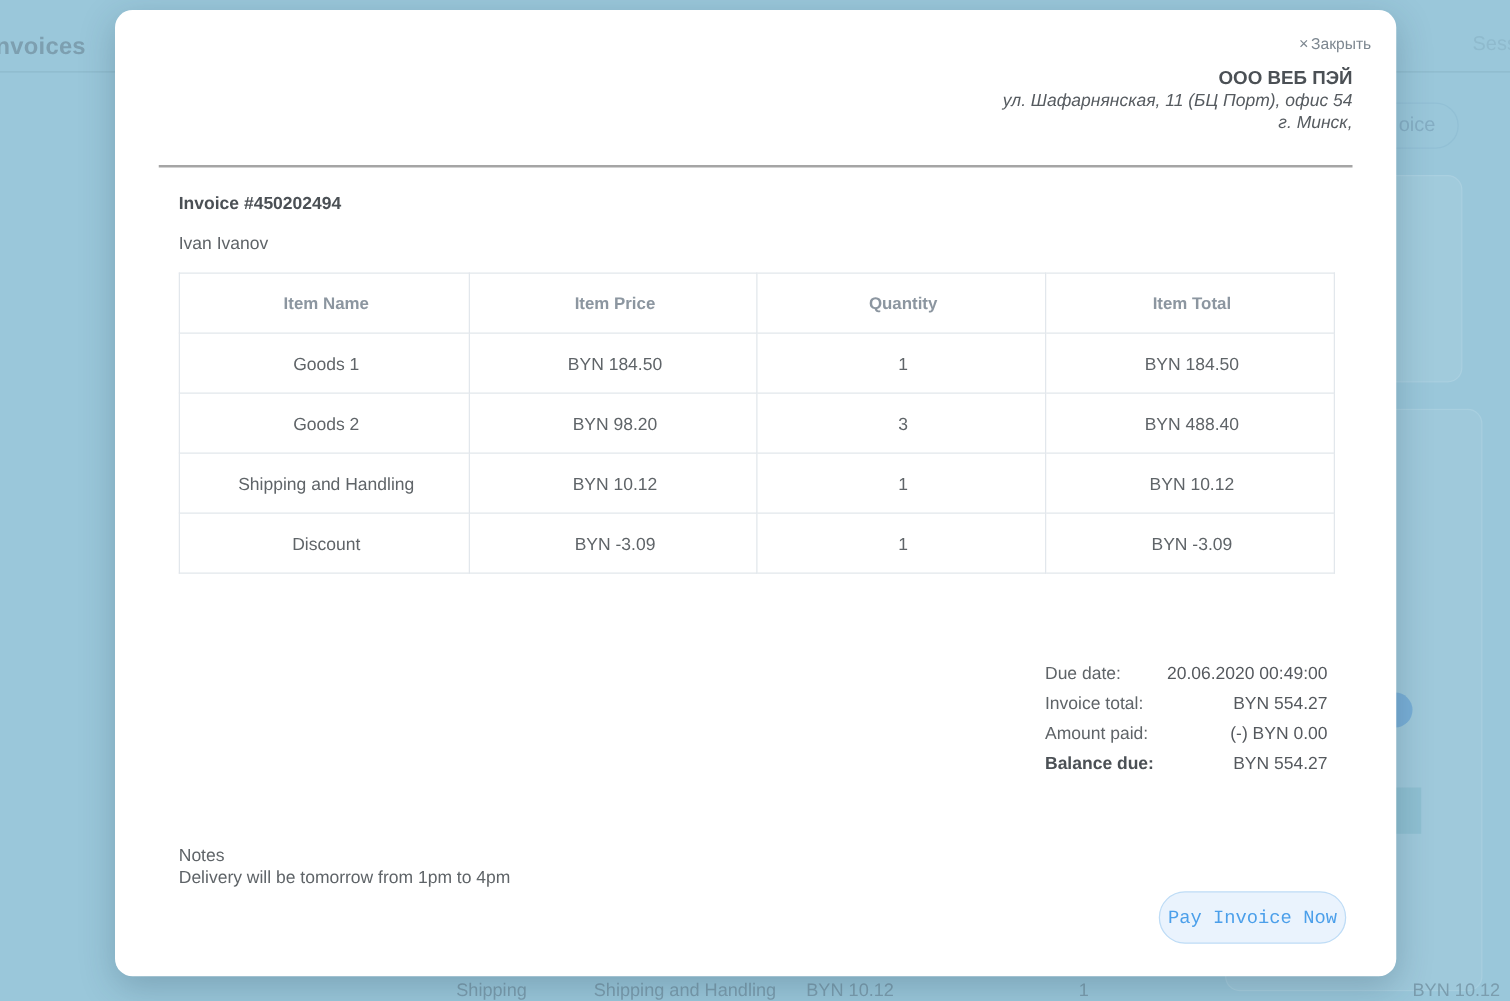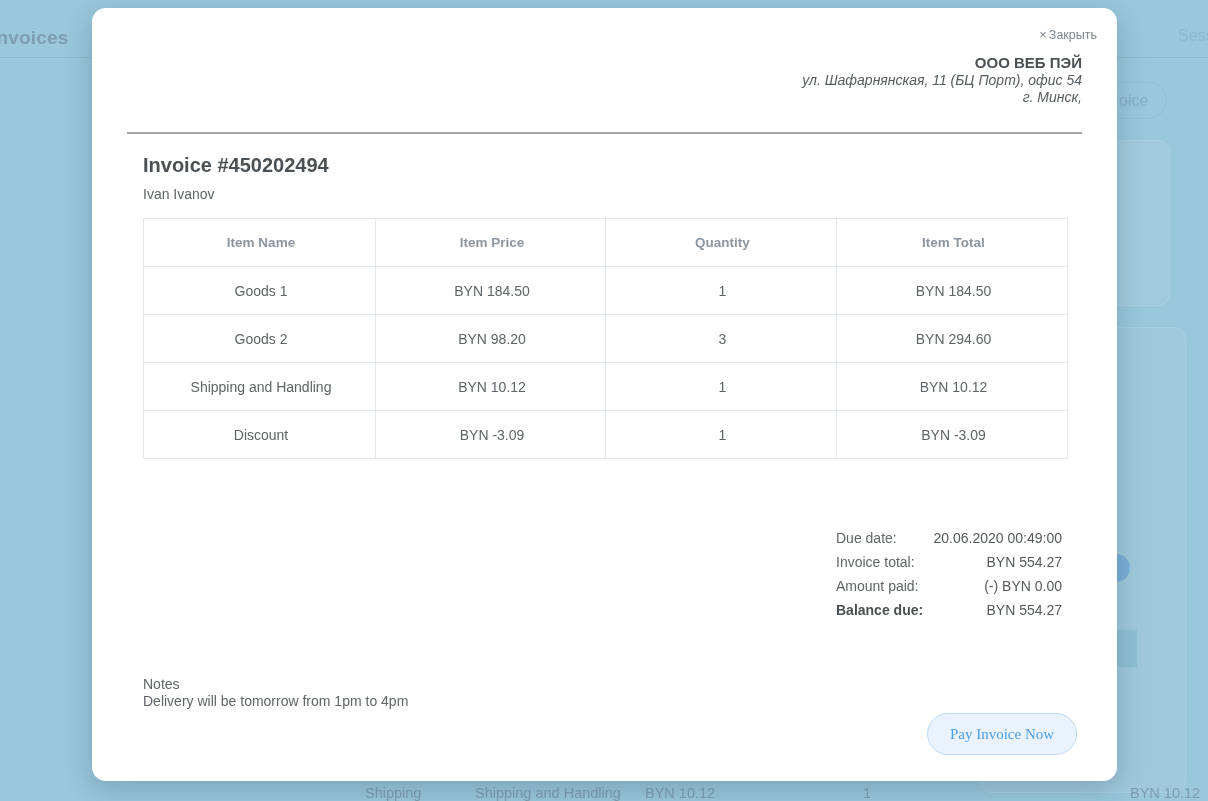--- a/index.html
+++ b/index.html
@@ -85,21 +85,21 @@
     font-style: italic; font-size: 14px; color: #565b60; line-height: 16.5px;
   }
 
   .divider {
     position: absolute; top: 124px; left: 35px; right: 35px; height: 2px;
     background: #a5a5a5;
   }
 
   .inv-title {
     position: absolute; top: 146px; left: 51px;
-    font-size: 20px; font-weight: bold; color: #4b5055;
+    font-size: 14px; font-weight: bold; color: #4b5055;
   }
   .inv-customer {
     position: absolute; top: 178px; left: 51px;
     font-size: 14px; color: #5f6468;
   }
 
   table.items {
     position: absolute; top: 210px; left: 51px; width: 924px;
     border-collapse: collapse; table-layout: fixed;
   }
@@ -129,21 +129,21 @@
   .notes {
     position: absolute; top: 668px; left: 51px;
     font-size: 14px; color: #5f6468; line-height: 16.5px;
   }
 
   .pay-btn {
     position: absolute; top: 705px; right: 40px;
     width: 150px; height: 42px; border-radius: 21px;
     background: #eaf3fd; border: 1px solid #bedcf6;
     color: #4b9fea; font-size: 15px;
-    font-family: Liberation Serif, serif;
+    font-family: Liberation Mono, monospace;
     cursor: pointer;
   }
 </style>
 </head>
 <body>
 
 <div class="backdrop">
   <div class="bd-topbar-line"></div>
   <div class="bd-nav-left">Invoices</div>
   <div class="bd-nav-right">Sess</div>
@@ -200,21 +200,21 @@
       <tr>
         <td>Goods 1</td>
         <td>BYN 184.50</td>
         <td>1</td>
         <td>BYN 184.50</td>
       </tr>
       <tr>
         <td>Goods 2</td>
         <td>BYN 98.20</td>
         <td>3</td>
-        <td>BYN 294.60</td>
+        <td>BYN 488.40</td>
       </tr>
       <tr>
         <td>Shipping and Handling</td>
         <td>BYN 10.12</td>
         <td>1</td>
         <td>BYN 10.12</td>
       </tr>
       <tr>
         <td>Discount</td>
         <td>BYN -3.09</td>

